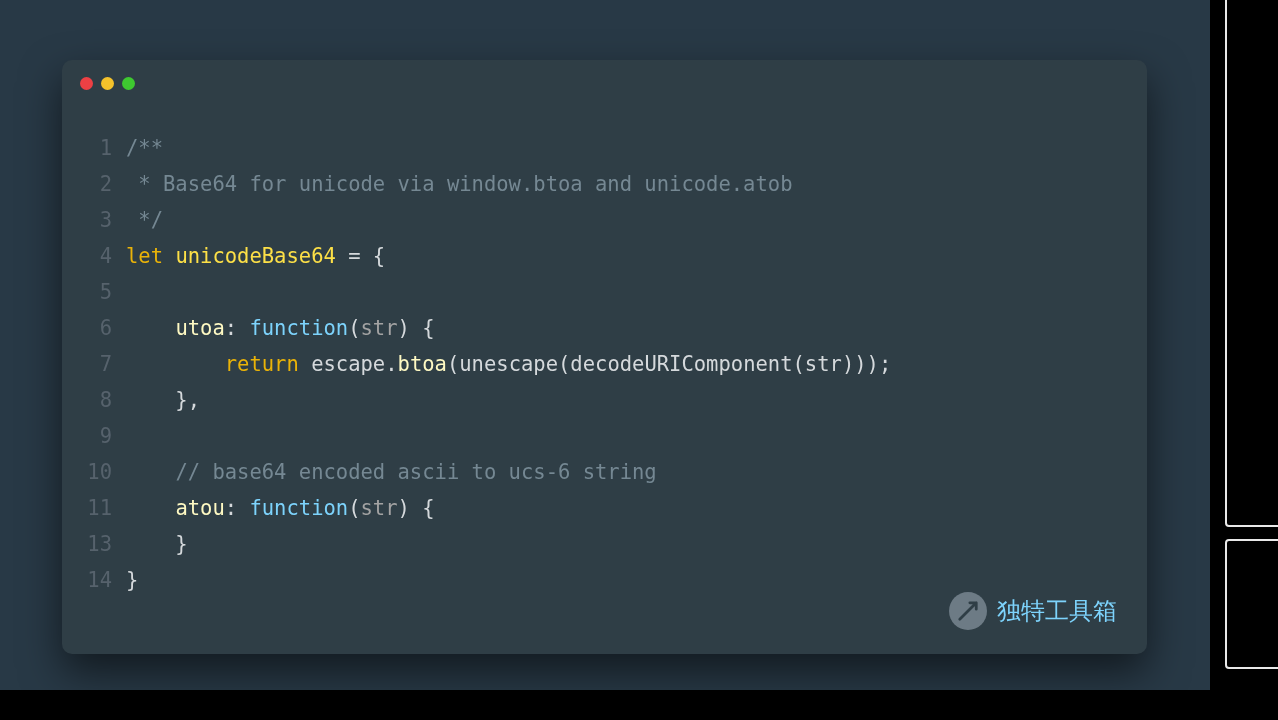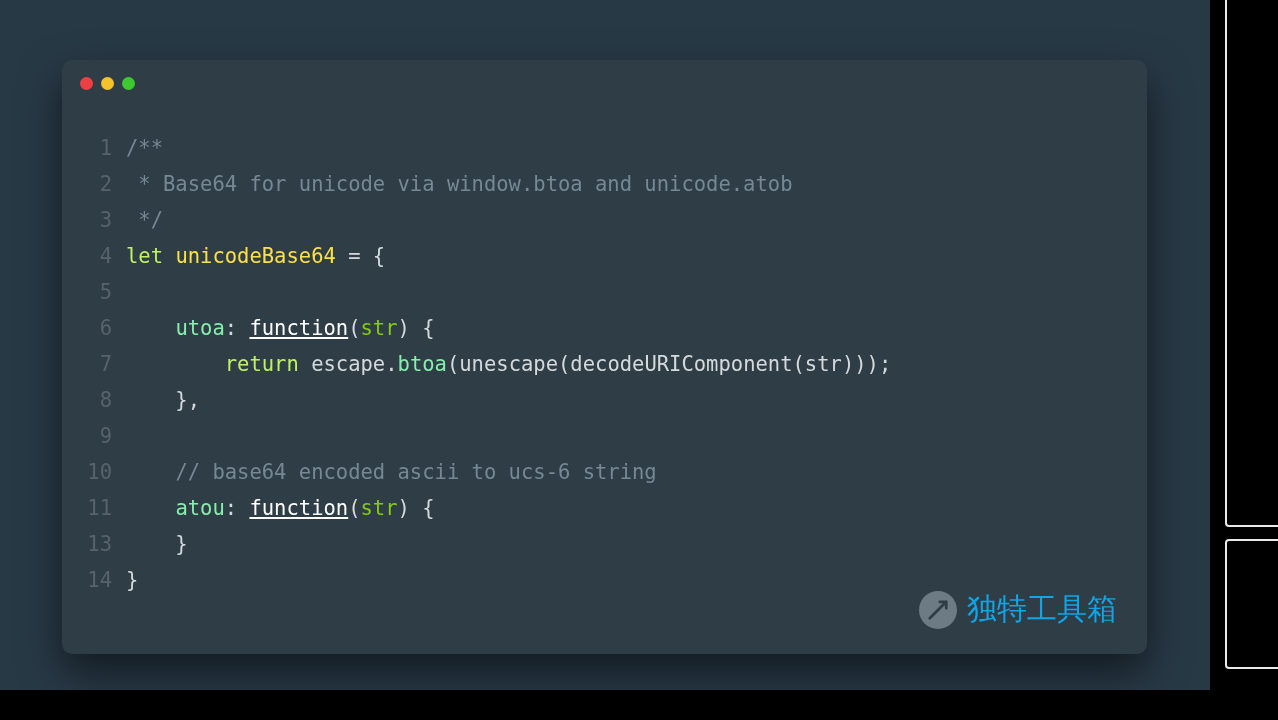--- a/index.html
+++ b/index.html
@@ -28,31 +28,31 @@
   .line {
     display:flex; align-items:baseline;
     font-size:20.5px; line-height:36px; white-space:pre;
   }
   .gutter {
     width:40px; text-align:right; color:#56626c; padding-right:14px;
     font-variant-numeric:tabular-nums;
   }
   .code { color:#d5d9dc; }
   .tok-comment { color:#758893; }
-  .tok-key { color:#bef264; }      
+  .tok-key { color:#eab308; }      
   .tok-decl { color:#fde047; }     
-  .tok-prop { color:#86efac; }     
-  .tok-func { color:#ffffff;text-decoration:underline; }     
-  .tok-param { color:#84cc16;margin-top:30px; }    
+  .tok-prop { color:#fef9c3; }     
+  .tok-func { color:#7dd3fc; }     
+  .tok-param { color:#a3a3a3;margin-top:30px; }    
   .tok-plain { color:#d5d9dc; }
   .watermark {
     position:absolute; right:30px; bottom:24px;
     display:flex; align-items:center; gap:10px;
-    color:#0ea5e9; font-family:"PingFang SC","Microsoft YaHei",sans-serif;
-    font-size:30px;
+    color:#7dd3fc; font-family:"PingFang SC","Microsoft YaHei",sans-serif;
+    font-size:24px;
   }
   .wm-badge {
     width:38px; height:38px; border-radius:50%; background:#6d7b85;
     display:flex; align-items:center; justify-content:center;
   }
   .wm-badge svg { display:block; }
   
   .side-box {
     position:absolute; border:2px solid #e9e9e9; border-radius:4px;
     background:transparent;

